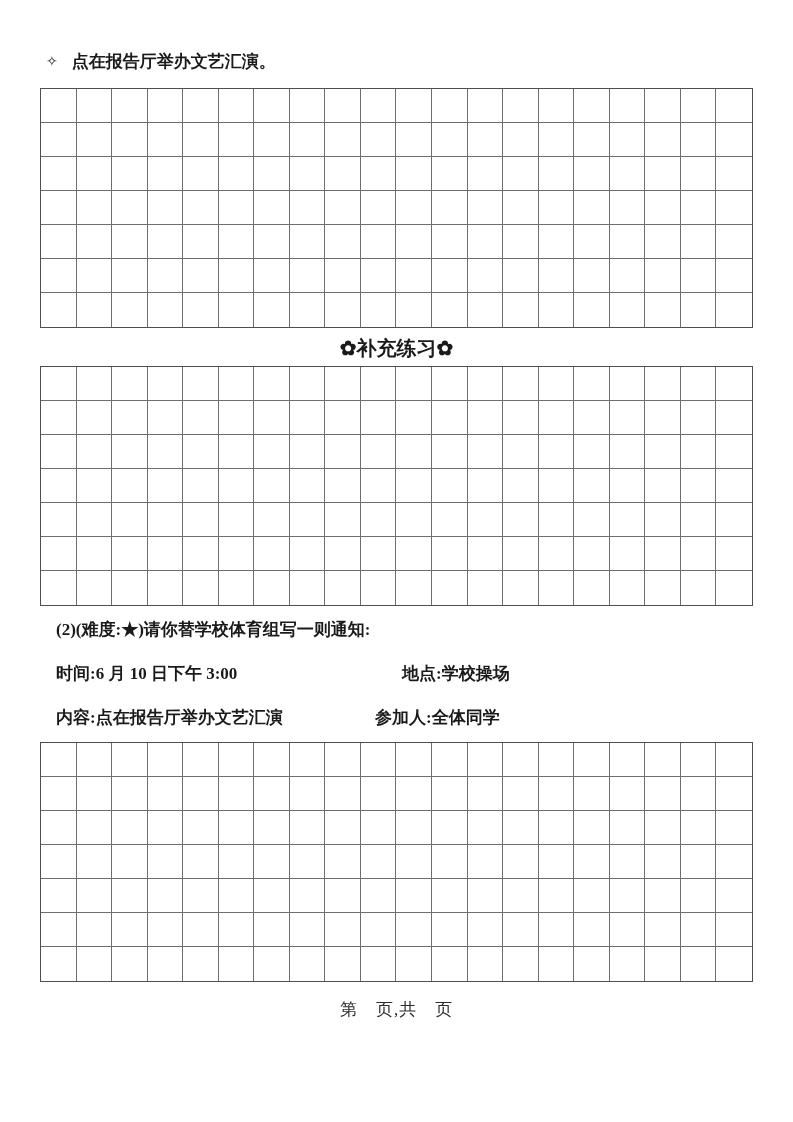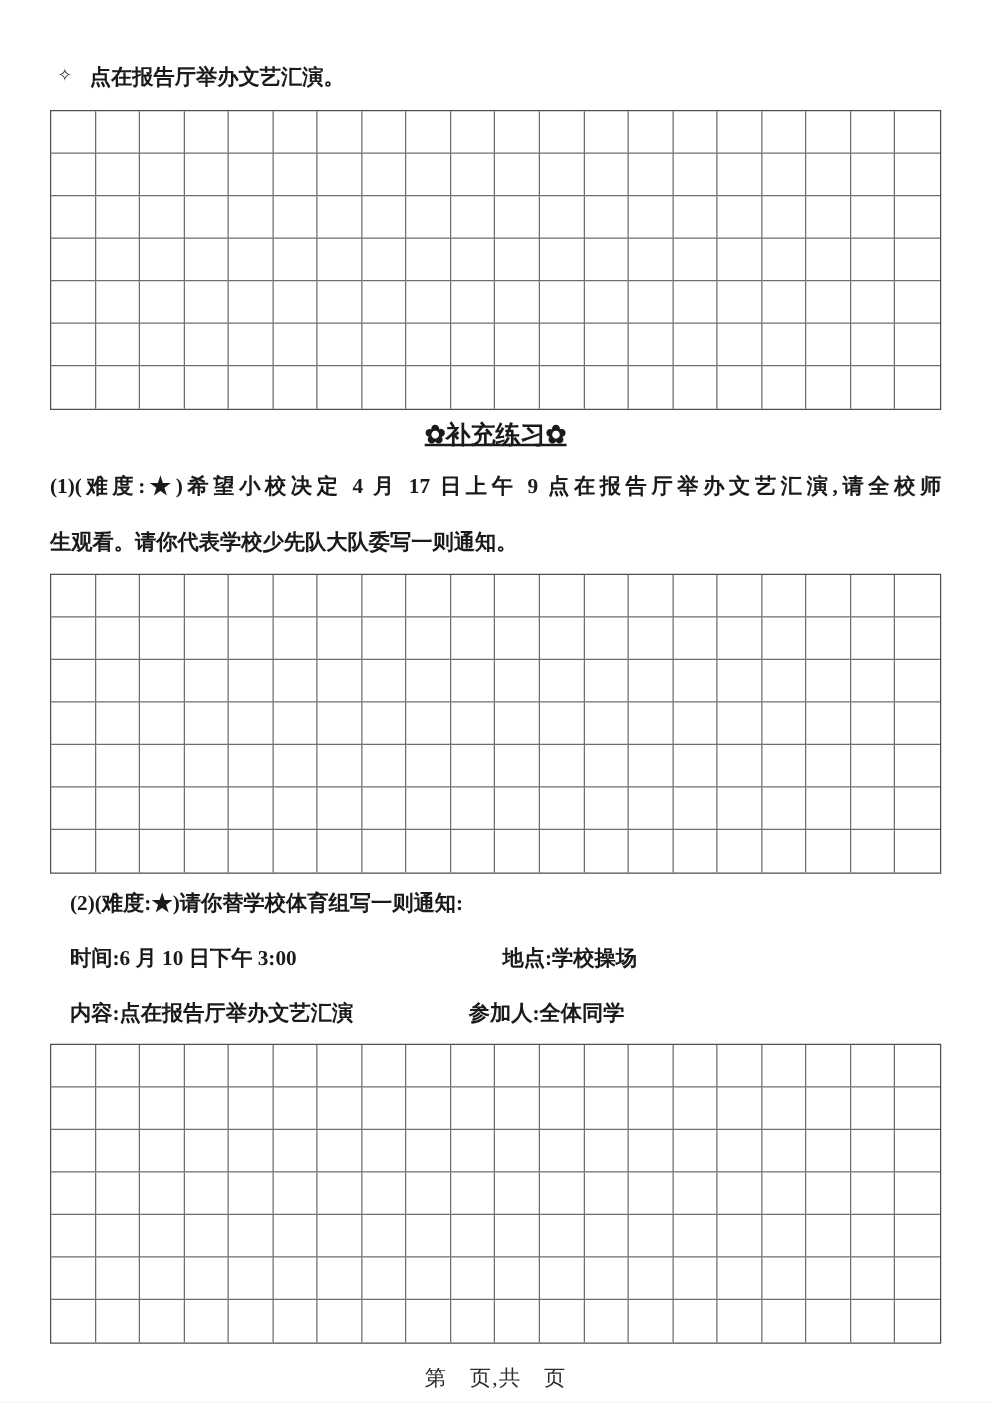--- a/index.html
+++ b/index.html
@@ -41,21 +41,20 @@
   .grid-1 { margin-top:13px; }
   .grid-2 { margin-top:3px; }
   .grid-3 { margin-top:2px; }
 
   
   .heading {
     margin-top:5px;
     text-align:center;
     font-size:20px; font-weight:bold;
     line-height:30px;
-    text-decoration:underline;
   }
 
   
   .ex1 { margin-top:3px; font-size:17px; font-weight:bold; line-height:45px; }
   .ex1 .jline { text-align:justify; text-align-last:justify; }
   .ex1 .lline { text-align:left; }
 
   
   .ex2 { margin-top:2px; font-size:17px; font-weight:bold; line-height:44px;margin-left:16px; }
   .ex2 .row { white-space:nowrap; }
@@ -221,24 +220,20 @@
         <div class="cell"></div>
         <div class="cell"></div>
         <div class="cell"></div>
         <div class="cell"></div>
         <div class="cell"></div>
         <div class="cell"></div>
       </div>
 
     <div class="heading">✿补充练习✿</div>
 
-    <div class="ex1">
-      <div class="jline">(1)(难度:★)希望小校决定 4 月 17 日上午 9 点在报告厅举办文艺汇演,请全校师</div>
-      <div class="lline">生观看。请你代表学校少先队大队委写一则通知。</div>
-    </div>
 
     <div class="grid grid-2" style="grid-template-columns: repeat(20, 1fr); grid-template-rows: repeat(7, 34px);">
         <div class="cell"></div>
         <div class="cell"></div>
         <div class="cell"></div>
         <div class="cell"></div>
         <div class="cell"></div>
         <div class="cell"></div>
         <div class="cell"></div>
         <div class="cell"></div>

